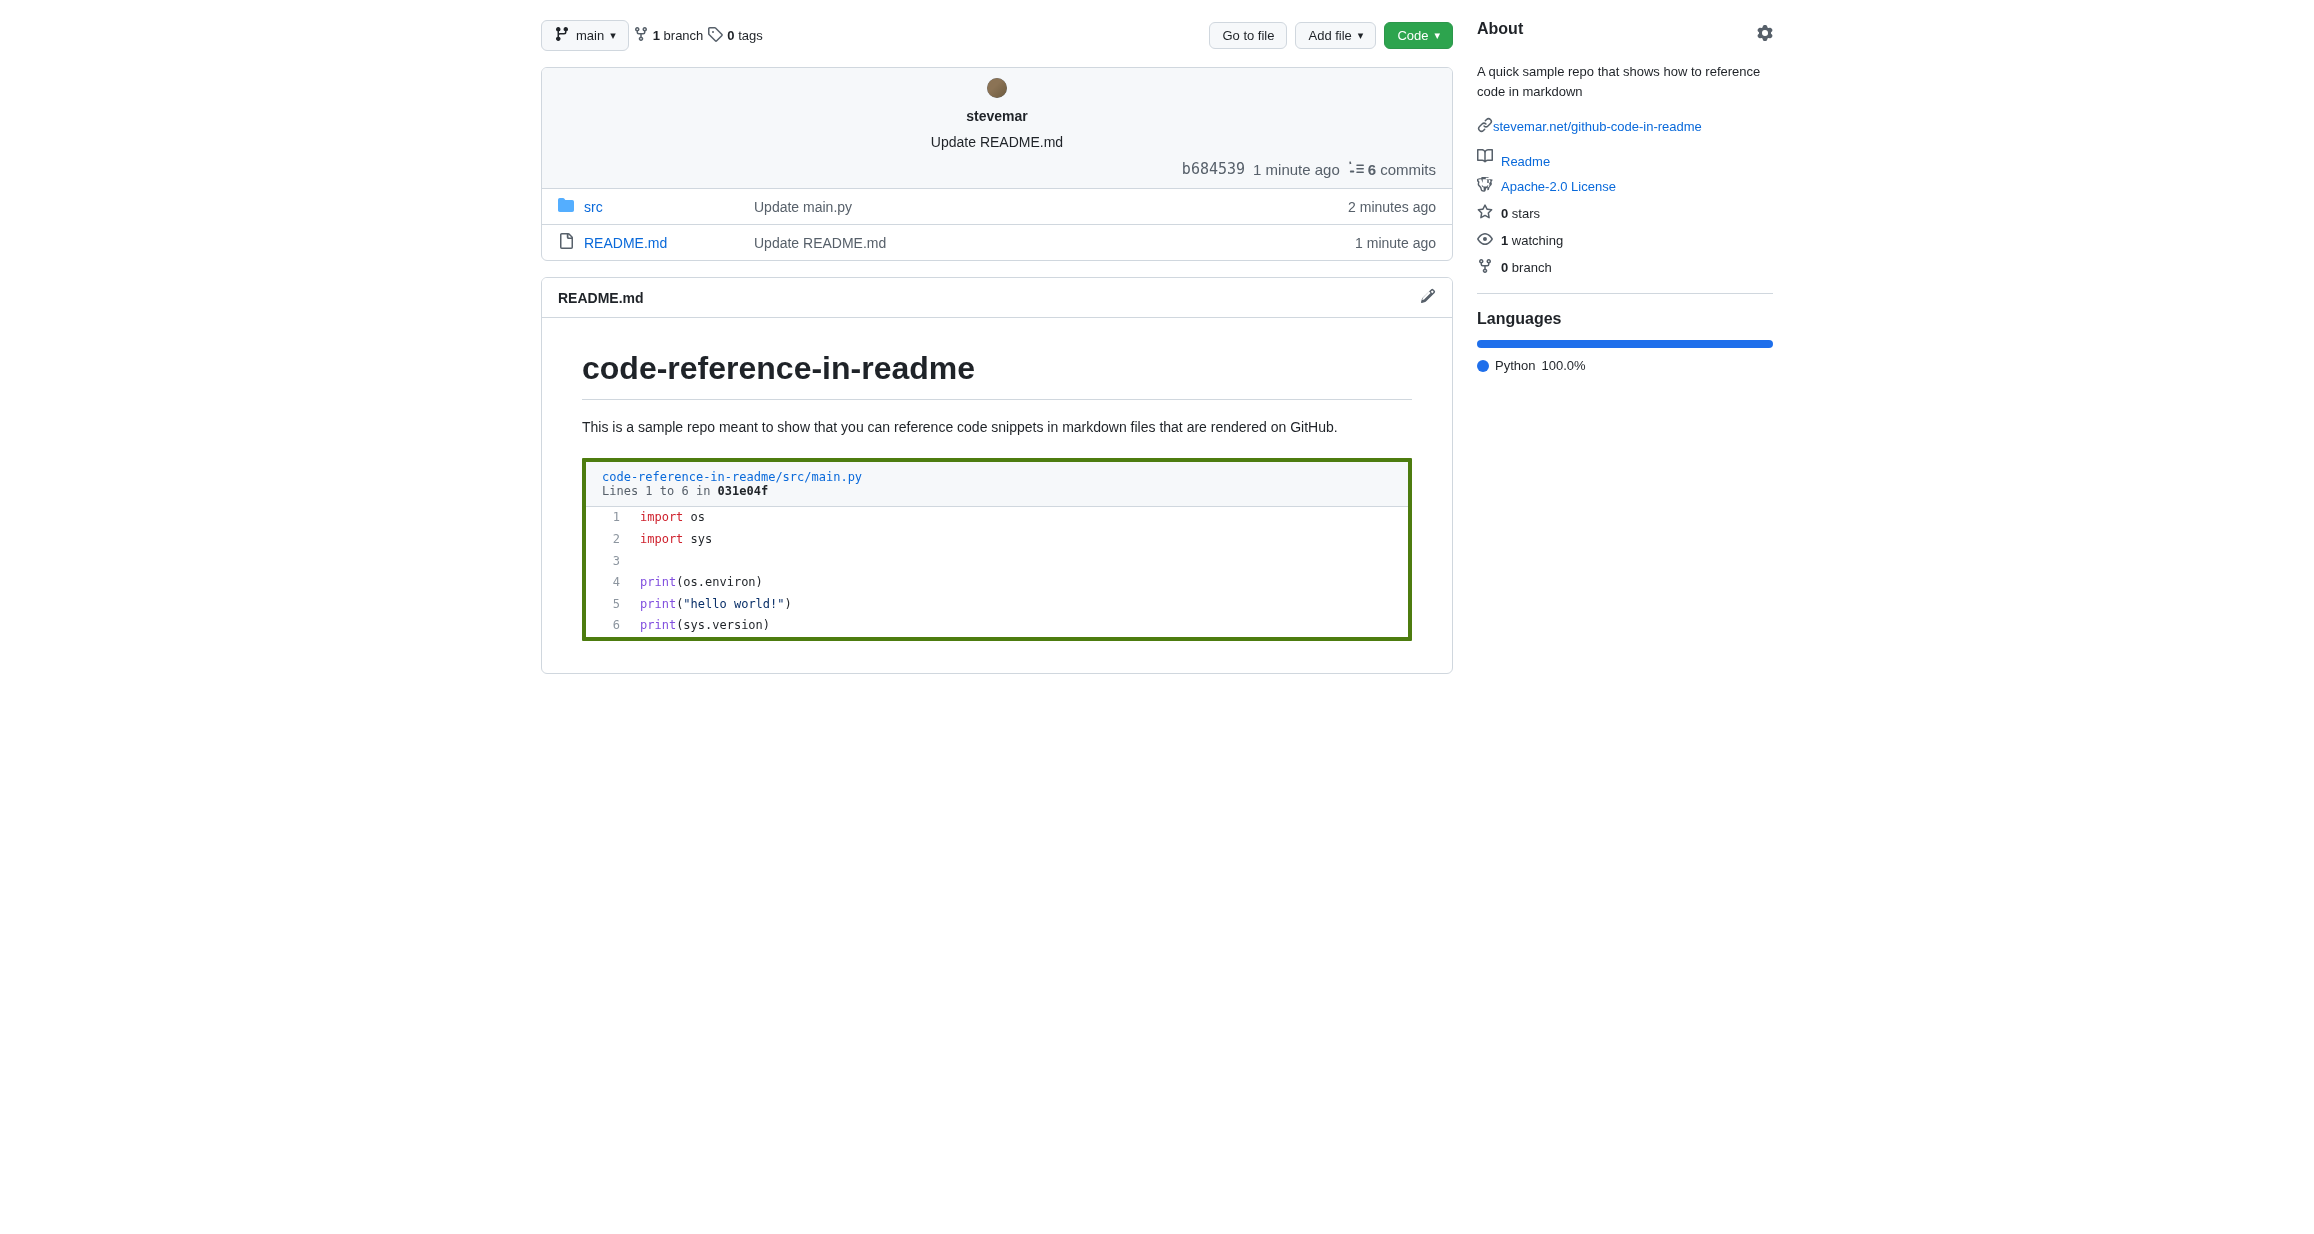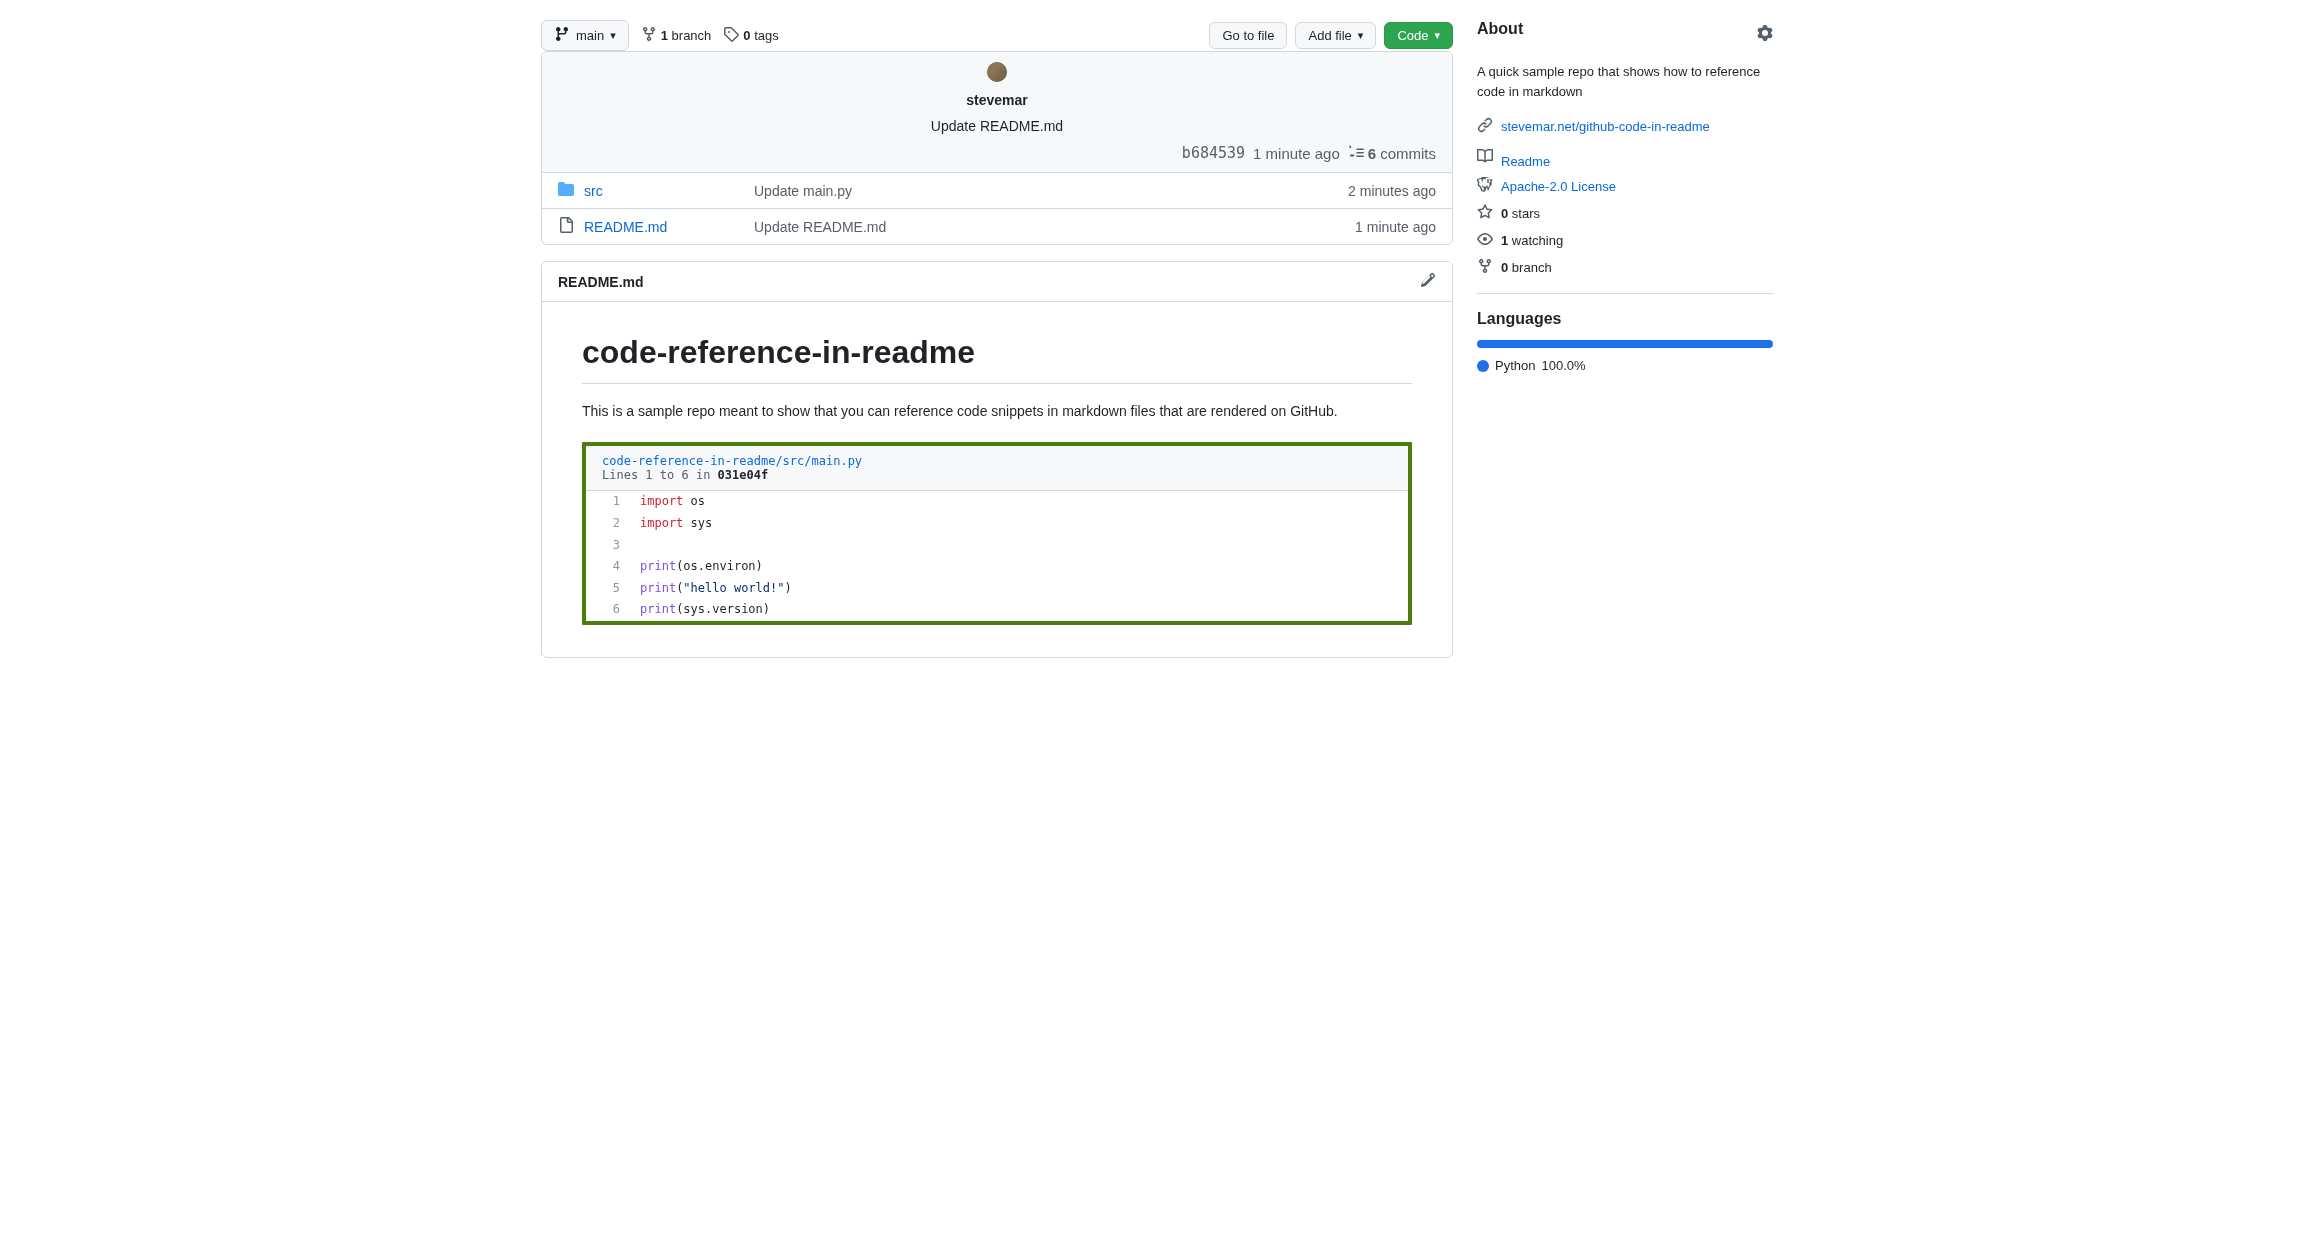--- a/index.html
+++ b/index.html
@@ -22,21 +22,22 @@
     }
     .sidebar {
       width: 296px;
       flex-shrink: 0;
     }
 
     
     .toolbar {
       display: flex;
       align-items: center;
-      gap: 12px;
+      gap: 4px;
+      margin-bottom: 16px;
     }
     .btn {
       display: inline-flex;
       align-items: center;
       gap: 6px;
       padding: 5px 12px;
       border-radius: 6px;
       border: 1px solid #d0d7de;
       background: #f6f8fa;
       color: #1f2328;
@@ -250,21 +251,20 @@
     }
     .about-desc {
       font-size: 13px;
       color: #1f2328;
       margin-bottom: 16px;
       line-height: 1.5;
     }
     .about-link {
       display: flex;
       align-items: center;
-      gap: 8px;
       color: #0969da;
       font-size: 13px;
       text-decoration: none;
       margin-bottom: 10px;
     }
     .about-item {
       display: flex;
       align-items: center;
       gap: 8px;
       font-size: 13px;

